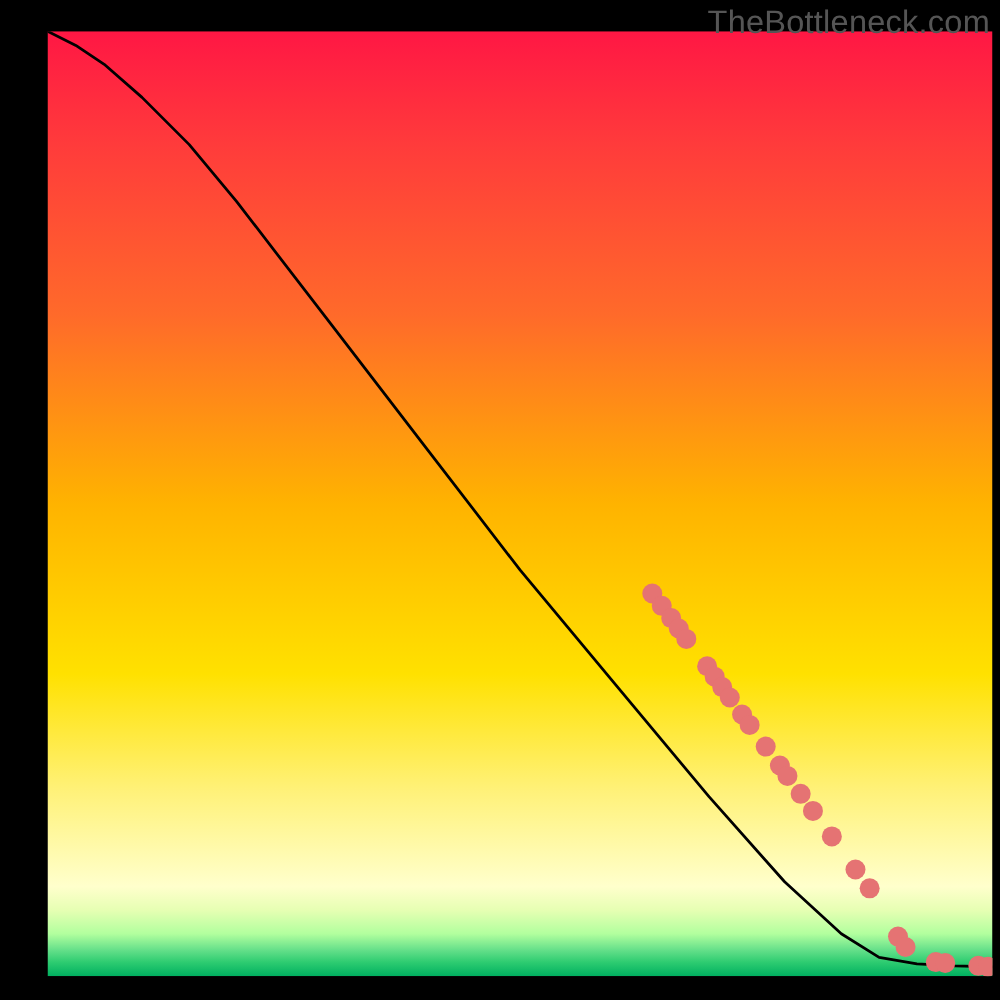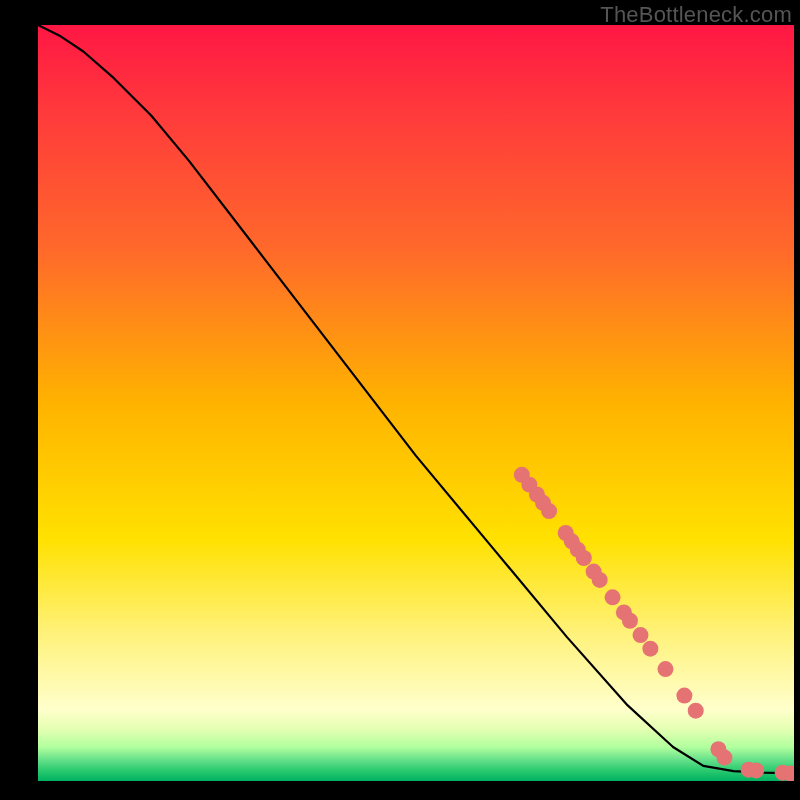--- a/index.html
+++ b/index.html
@@ -15,21 +15,21 @@
     position: relative;
     width: 800px;
     height: 800px;
     background: #000;
   }
   .watermark {
     position: absolute;
     top: 2px;
     right: 8px;
     color: #555;
-    font-size: 22px;
+    font-size: 26px;
     font-weight: 400;
     letter-spacing: 0.2px;
     z-index: 50;
   }
   .plot-area {
     position: absolute;
     left: 38px;
     top: 25px;
     width: 756px;
     height: 756px;

